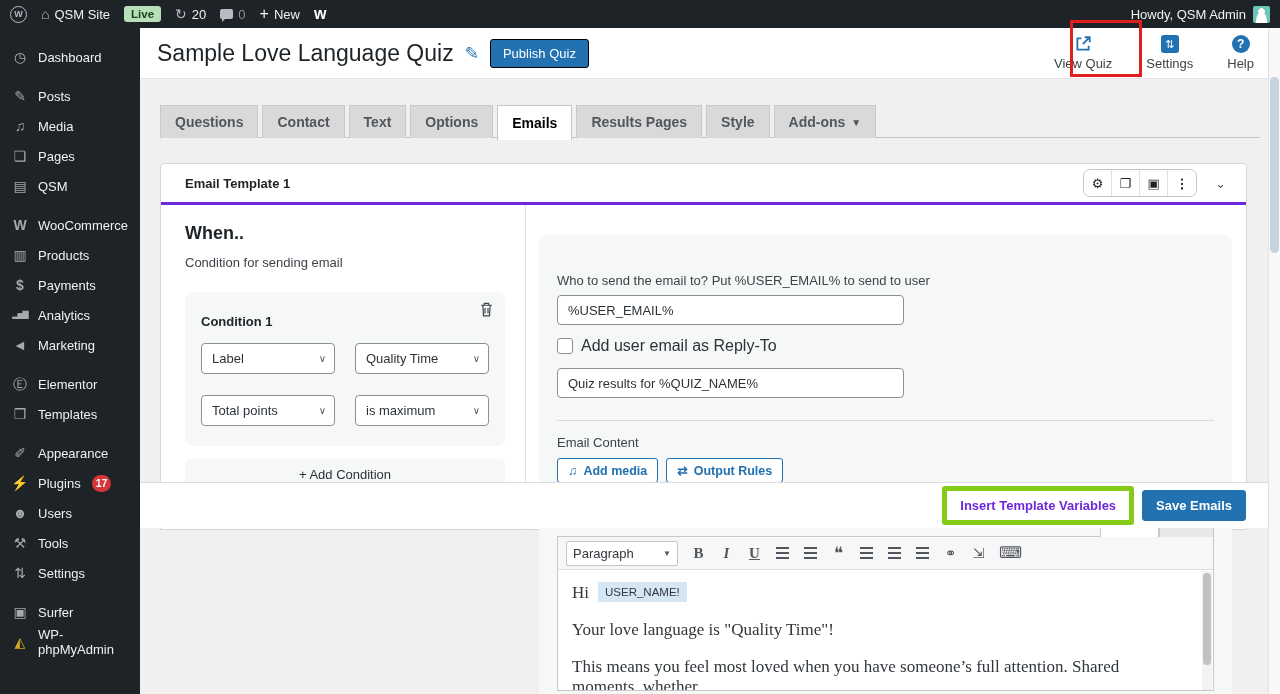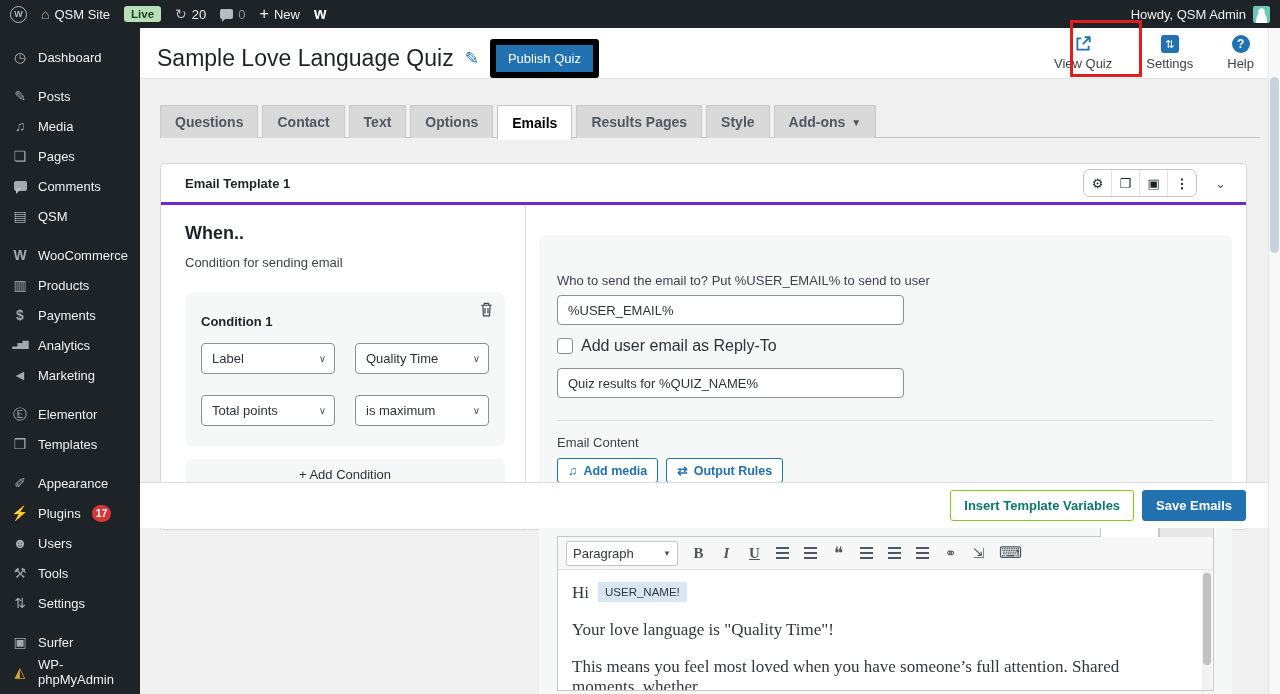--- a/index.html
+++ b/index.html
@@ -35,21 +35,21 @@
     min-width:17px; height:17px; border-radius:9px; display:inline-flex; align-items:center; justify-content:center; padding:0 4px; }
   .bars-ico { font-size:8px; letter-spacing:-1px; }
   .sail { color:#d3a625; }
 
   
   .main { position:absolute; left:140px; top:28px; width:1140px; height:500px; background:#f0f0f1; }
   .hdr { position:absolute; top:0; left:0; right:0; height:51px; background:#fff; border-bottom:1px solid #e2e4e7; }
   .hdr-left { position:absolute; left:17px; top:11px; display:flex; align-items:center; gap:11px; }
   .page-title { font-size:23px; color:#1d2327; }
   .pencil { color:#2271b1; font-size:17px; cursor:pointer; }
-  .btn-primary { background:#2271b1; color:#fff; border:6px solid #000000; border-radius:3px;
+  .btn-primary { background:#2271b1; color:#fff; border:1px solid #000000; border-radius:3px;
     font-size:13px; padding:6px 12px; cursor:pointer; font-family:inherit; }
   .hdr-actions { position:absolute; right:26px; top:7px; display:flex; gap:34px; }
   .hdr-action { display:flex; flex-direction:column; align-items:center; gap:3px; cursor:pointer; }
   .hdr-action .lbl { font-size:13px; color:#3c434a; }
   .sq-ico { width:18px; height:18px; border-radius:3px; background:#2271b1; color:#fff; font-size:11px;
     display:flex; align-items:center; justify-content:center; }
   .rnd-ico { width:18px; height:18px; border-radius:50%; background:#2271b1; color:#fff; font-size:12px; font-weight:bold;
     display:flex; align-items:center; justify-content:center; }
 
   
@@ -127,21 +127,21 @@
   .chip { display:inline-block; background:#d7e6f3; font-family:"Liberation Sans", sans-serif;
     font-size:11.5px; color:#32373c; padding:4px 7px; margin-left:9px; vertical-align:2px; }
   .ed-line { margin-bottom:17px; }
   .ed-scroll { position:absolute; right:1px; top:1px; bottom:0; width:10px; background:#f2f2f2; }
   .ed-thumb { position:absolute; top:2px; left:1px; width:8px; height:92px; background:#c1c1c1; border-radius:4px; }
 
   
   .footer { position:absolute; left:0; right:0; bottom:0; height:46px; background:#fff;
     border-top:1px solid #dcdcde; display:flex; align-items:center; justify-content:flex-end;
     padding-right:34px; gap:8px; z-index:20; }
-  .btn-sec { background:#fff; border:1px solid #84cc16; border-radius:3px; color:#0f766e; font-weight:bold;
+  .btn-sec { background:#fff; border:5px solid #84cc16; border-radius:3px; color:#6d28d9; font-weight:bold;
     font-size:13px; padding:7px 13px; cursor:pointer; font-family:inherit; }
   .btn-save { background:#2271b1; color:#fff; border:1px solid #2271b1; border-radius:3px; font-weight:bold;
     font-size:13px; padding:7px 13px; cursor:pointer; font-family:inherit; }
 
   
   .pg-scroll { position:absolute; right:0; top:28px; width:12px; height:666px; background:#f8f8f9;
     border-left:1px solid #e3e3e4; z-index:70; }
   .pg-thumb { position:absolute; left:1px; top:49px; width:9px; height:176px; background:#c6d3dc; border-radius:5px; }
 </style>
 </head>
@@ -188,24 +188,20 @@
     <span class="sb-ico">✎</span>
     <span>Posts</span>
   </div>
   <div class="sb-item">
     <span class="sb-ico">♫</span>
     <span>Media</span>
   </div>
   <div class="sb-item">
     <span class="sb-ico">❏</span>
     <span>Pages</span>
-  </div>
-  <div class="sb-item">
-    <span class="sb-ico"><span class="bubble" style="background:#a7aaad;"></span></span>
-    <span>Comments</span>
   </div>
   <div class="sb-item">
     <span class="sb-ico">▤</span>
     <span>QSM</span>
   </div>
   <div class="sb-item sb-gap">
     <span class="sb-ico" style="font-weight:bold;">W</span>
     <span>WooCommerce</span>
   </div>
   <div class="sb-item">

